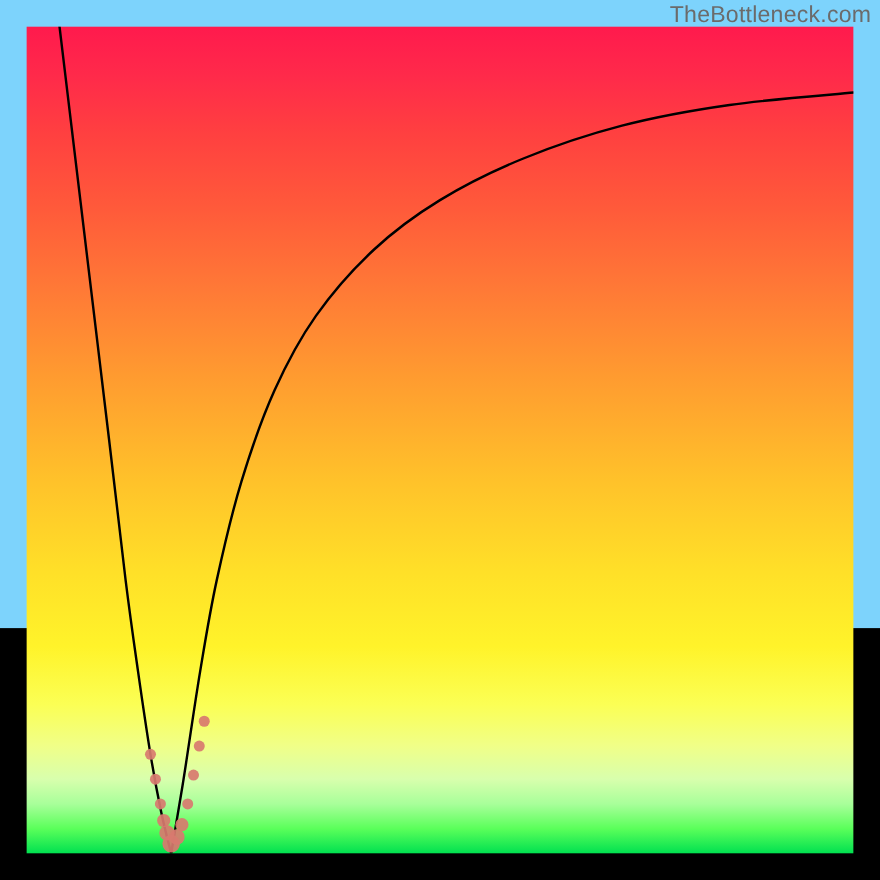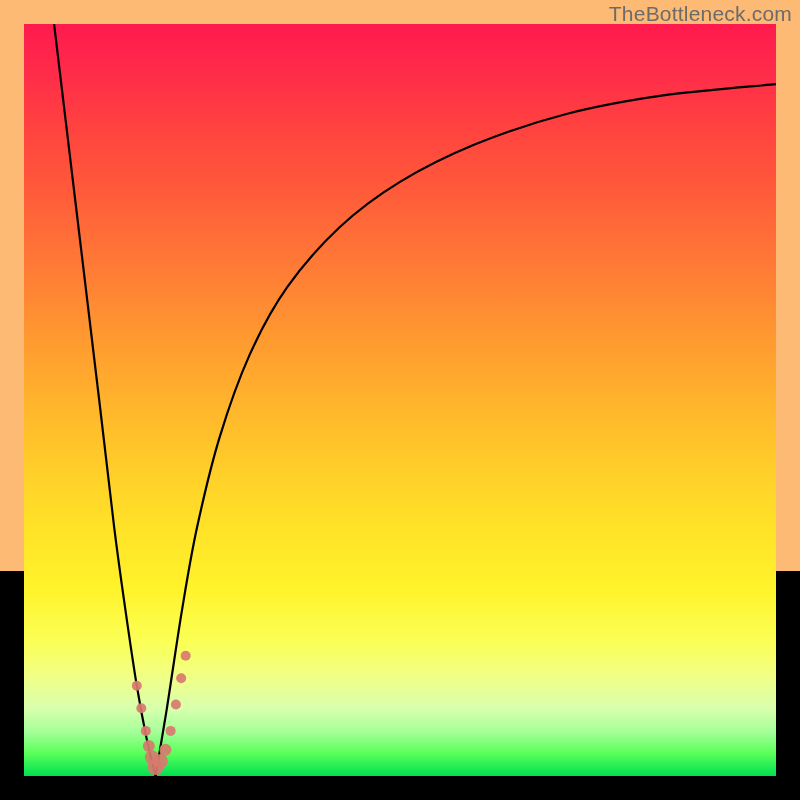--- a/index.html
+++ b/index.html
@@ -8,21 +8,21 @@
     width: 800px;
     height: 800px;
     overflow: hidden;
     background: #000;
     font-family: Arial, Helvetica, sans-serif;
   }
   .frame {
     position: absolute;
     top: 0; left: 0;
     width: 800px; height: 571px;
-    background: #fdba74;
+    background: #7dd3fc;
   }
   .plot {
     position: absolute;
     top: 24px;
     left: 24px;
     width: 752px;
     height: 752px;
     overflow: hidden;
   }
   .gradient {

